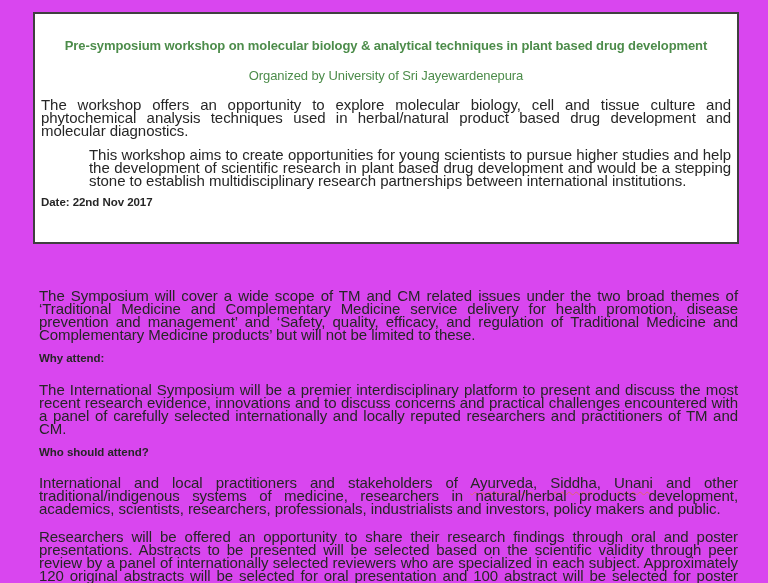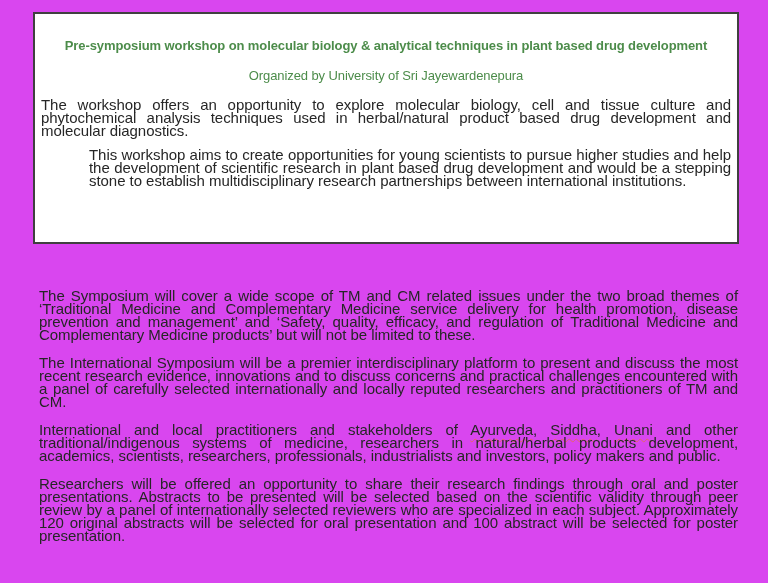--- a/index.html
+++ b/index.html
@@ -93,23 +93,26 @@
 <body>
 
 <div class="page">
 
   <div class="notice-box">
     <div class="box-title">Pre-symposium workshop on molecular biology &amp; analytical techniques in plant based drug development</div>
     <div class="box-subtitle">Organized by University of Sri Jayewardenepura</div>
     <p class="doc-para">The workshop offers an opportunity to explore molecular biology, cell and tissue culture and phytochemical analysis techniques used in herbal/natural product based drug development and molecular diagnostics.</p>
     <p class="doc-para">This workshop aims to create opportunities for young scientists to pursue higher studies and help the development of scientific research in plant based drug development and would be a stepping stone to establish multidisciplinary research partnerships between international institutions.</p>
     <div class="meta-block">
+      <div>Date: 22nd Nov 2017</div>
     </div>
   </div>
 
   <div class="main">
     <p class="doc-para">The Symposium will cover a wide scope of TM and CM related issues under the two broad themes of ‘Traditional Medicine and Complementary Medicine service delivery for health promotion, disease prevention and management’ and ‘Safety, quality, efficacy, and regulation of Traditional Medicine and Complementary Medicine products’ but will not be limited to these.</p>
+    <div class="doc-heading">Why attend:</div>
     <p class="doc-para">The International Symposium will be a premier interdisciplinary platform to present and discuss the most recent research evidence, innovations and to discuss concerns and practical challenges encountered with a panel of carefully selected internationally and locally reputed researchers and practitioners of TM and CM.</p>
+    <div class="doc-heading">Who should attend?</div>
     <p class="doc-para"><span>International and local practitioners and stakeholders of </span><span class="misspell">Ayurveda</span><span>, </span><span class="misspell">Siddha</span><span>, </span><span class="misspell">Unani</span><span> and other traditional/indigenous systems of medicine, researchers in natural/herbal products development, academics, scientists, researchers, professionals, industrialists and investors, policy makers and public.</span></p>
     <p class="doc-para">Researchers will be offered an opportunity to share their research findings through oral and poster presentations. Abstracts to be presented will be selected based on the scientific validity through peer review by a panel of internationally selected reviewers who are specialized in each subject. Approximately 120 original abstracts will be selected for oral presentation and 100 abstract will be selected for poster presentation.</p>
   </div>
 
 </div>
 
 </body></html>

